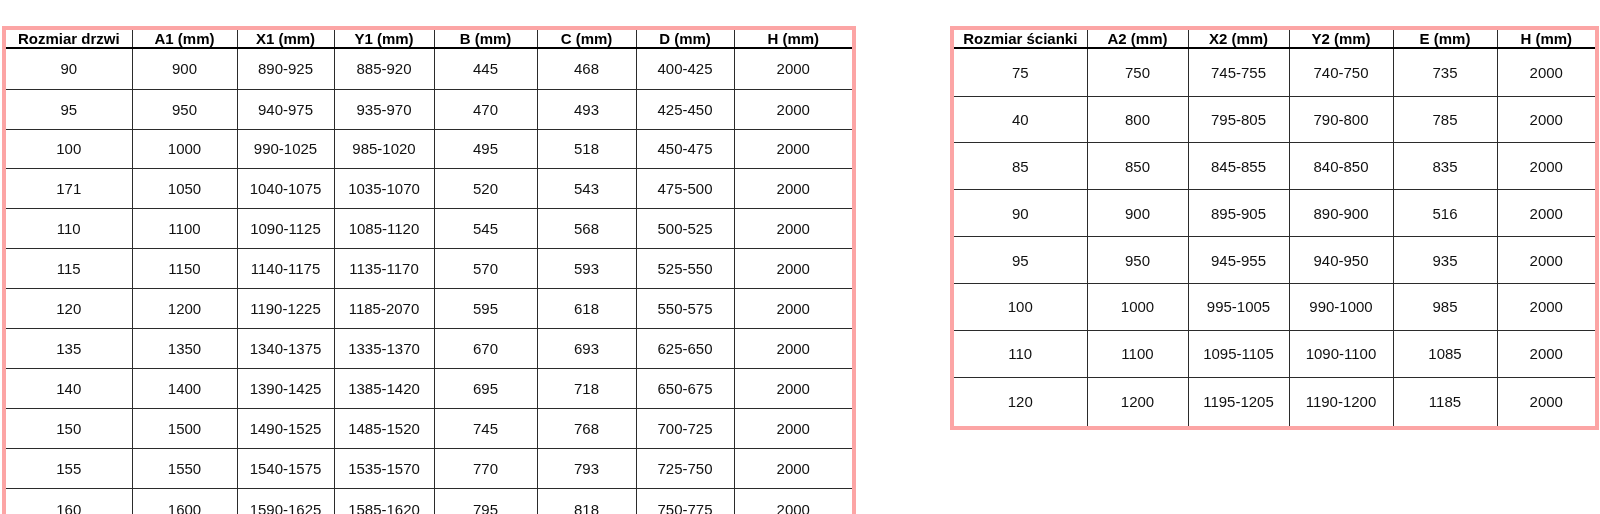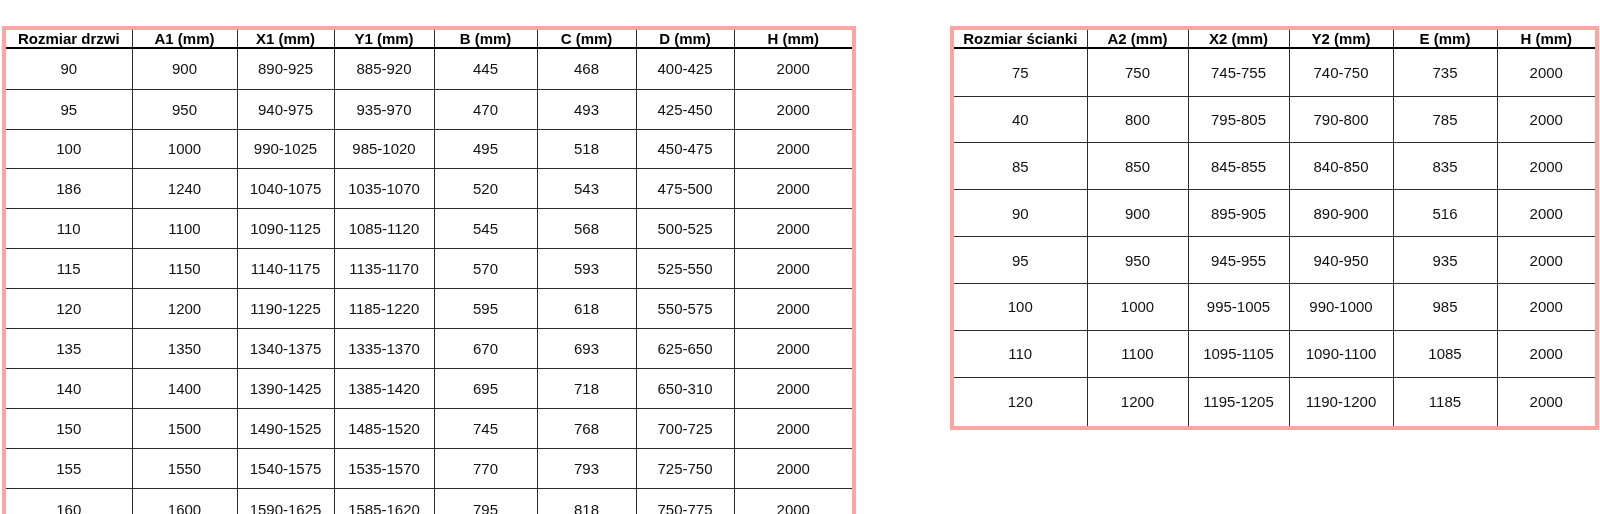--- a/index.html
+++ b/index.html
@@ -107,22 +107,22 @@
           <td>100</td>
           <td>1000</td>
           <td>990-1025</td>
           <td>985-1020</td>
           <td>495</td>
           <td>518</td>
           <td>450-475</td>
           <td>2000</td>
         </tr>
         <tr>
-          <td>186</td>
-          <td>1240</td>
+          <td>171</td>
+          <td>1050</td>
           <td>1040-1075</td>
           <td>1035-1070</td>
           <td>520</td>
           <td>543</td>
           <td>475-500</td>
           <td>2000</td>
         </tr>
         <tr>
           <td>110</td>
           <td>1100</td>
@@ -140,21 +140,21 @@
           <td>1135-1170</td>
           <td>570</td>
           <td>593</td>
           <td>525-550</td>
           <td>2000</td>
         </tr>
         <tr>
           <td>120</td>
           <td>1200</td>
           <td>1190-1225</td>
-          <td>1185-1220</td>
+          <td>1185-2070</td>
           <td>595</td>
           <td>618</td>
           <td>550-575</td>
           <td>2000</td>
         </tr>
         <tr>
           <td>135</td>
           <td>1350</td>
           <td>1340-1375</td>
           <td>1335-1370</td>
@@ -163,21 +163,21 @@
           <td>625-650</td>
           <td>2000</td>
         </tr>
         <tr>
           <td>140</td>
           <td>1400</td>
           <td>1390-1425</td>
           <td>1385-1420</td>
           <td>695</td>
           <td>718</td>
-          <td>650-310</td>
+          <td>650-675</td>
           <td>2000</td>
         </tr>
         <tr>
           <td>150</td>
           <td>1500</td>
           <td>1490-1525</td>
           <td>1485-1520</td>
           <td>745</td>
           <td>768</td>
           <td>700-725</td>

